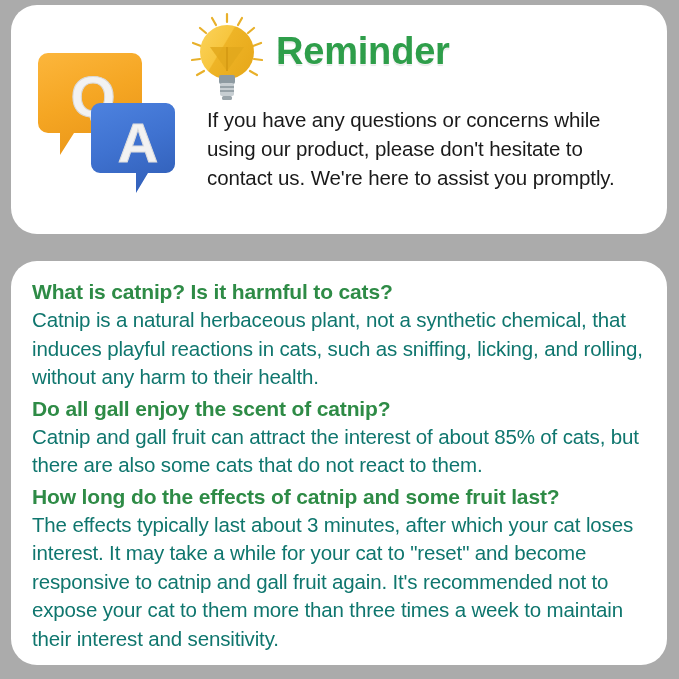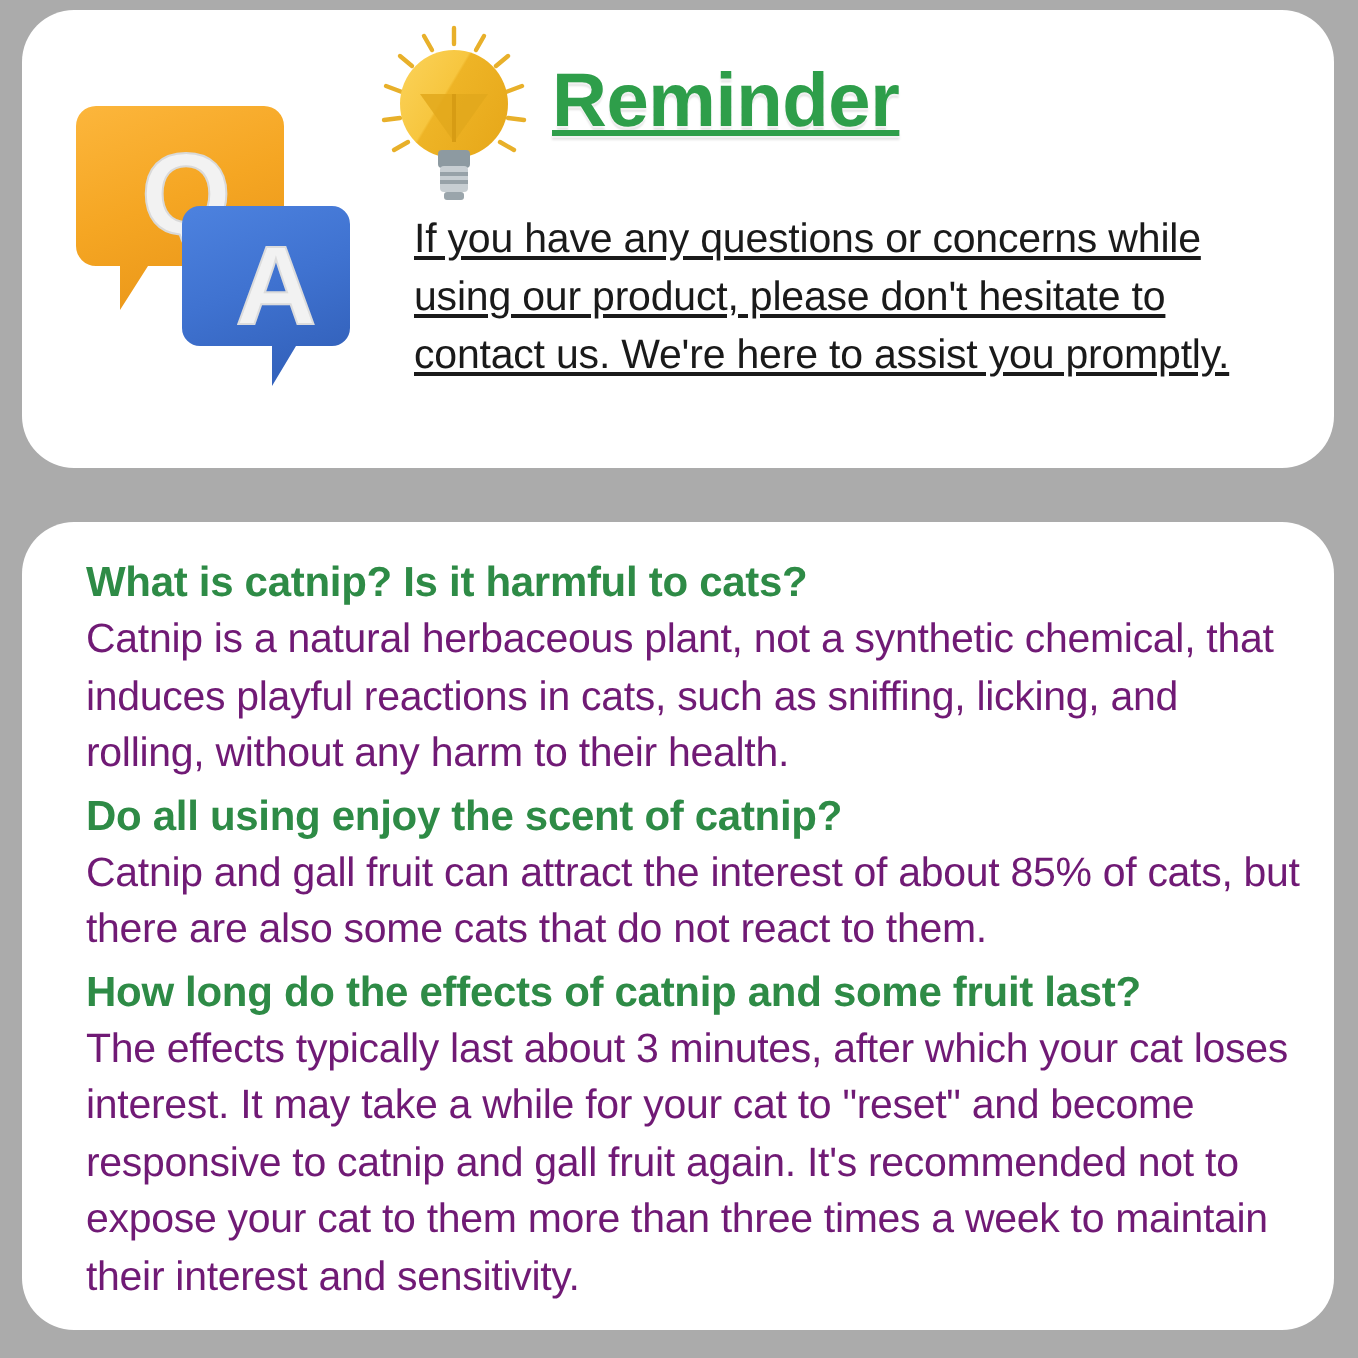--- a/index.html
+++ b/index.html
@@ -55,55 +55,53 @@
     font-weight: bold;
     color: #2e9e4a;
     letter-spacing: -0.2px;
     line-height: 1;
     text-shadow: 0 1px 0 rgba(255,255,255,0.45), 0 2px 1px rgba(0,0,0,0.10);
     background-image:
       repeating-linear-gradient(90deg, rgba(255,255,255,0.28) 0px, rgba(255,255,255,0.28) 1px, rgba(0,0,0,0) 1px, rgba(0,0,0,0) 3px),
       repeating-linear-gradient(0deg, rgba(0,0,0,0.10) 0px, rgba(0,0,0,0.10) 1px, rgba(0,0,0,0) 1px, rgba(0,0,0,0) 4px);
     -webkit-background-clip: text;
     background-clip: text;
-    text-decoration: underline;
   }
   .reminder-body {
     position: absolute;
     left: 196px;
     top: 100px;
     width: 420px;
     font-size: 20.5px;
     line-height: 29px;
     color: #1a1a1a;
     letter-spacing: -0.1px;
-    text-decoration: underline;
   }
 
   
   .faq-card {
     background: #ffffff;
     border-radius: 26px;
     margin-top: 27px;
     box-sizing: border-box;
-    padding: 16px 15px 18px 32px;
+    padding: 16px 15px 18px 21px;
     flex: 1 1 auto;
     overflow: hidden;
   }
   .faq-q {
     font-size: 21px;
     font-weight: bold;
     color: #2e8b46;
     line-height: 29px;
     letter-spacing: -0.15px;
     text-shadow: 0 1px 0 rgba(255,255,255,0.4);
   }
   .faq-a {
     font-size: 20.5px;
-    color: #701a75;
+    color: #0f766e;
     line-height: 28.5px;
     letter-spacing: -0.15px;
     margin: 0 0 1px 0;
   }
   .faq-item { margin-bottom: 0; }
   .faq-item + .faq-item { margin-top: 2px; }
 </style>
 </head>
 <body>
 
@@ -177,21 +175,21 @@
   </div>
 
   <div class="faq-card">
 
     <div class="faq-item">
       <div class="faq-q">What is catnip? Is it harmful to cats?</div>
       <p class="faq-a">Catnip is a natural herbaceous plant, not a synthetic chemical, that induces playful reactions in cats, such as sniffing, licking, and rolling, without any harm to their health.</p>
     </div>
 
     <div class="faq-item">
-      <div class="faq-q">Do all using enjoy the scent of catnip?</div>
+      <div class="faq-q">Do all gall enjoy the scent of catnip?</div>
       <p class="faq-a">Catnip and gall fruit can attract the interest of about 85% of cats, but there are also some cats that do not react to them.</p>
     </div>
 
     <div class="faq-item">
       <div class="faq-q">How long do the effects of catnip and some fruit last?</div>
       <p class="faq-a">The effects typically last about 3 minutes, after which your cat loses interest. It may take a while for your cat to "reset" and become responsive to catnip and gall fruit again. It's recommended not to expose your cat to them more than three times a week to maintain their interest and sensitivity.</p>
     </div>
 
   </div>
 </div>

